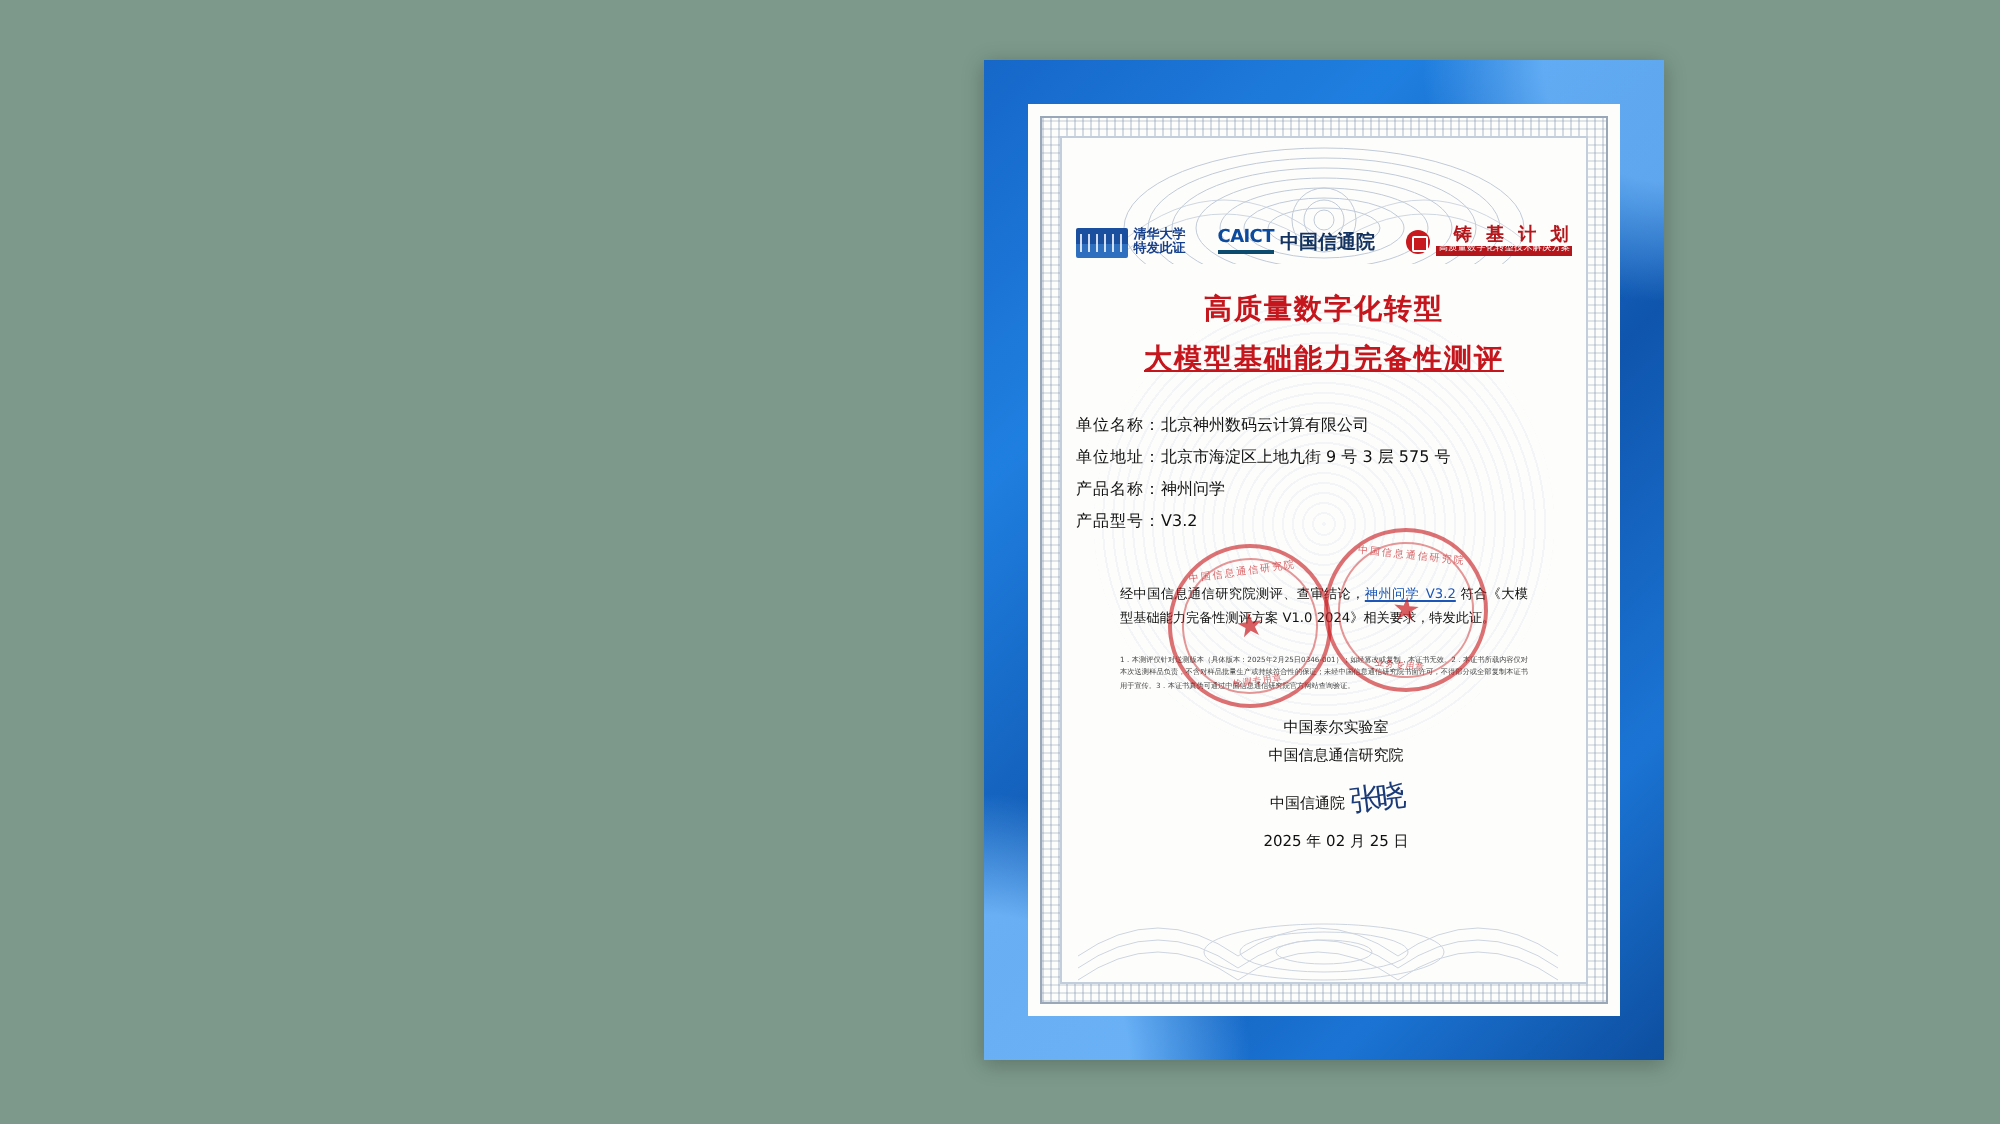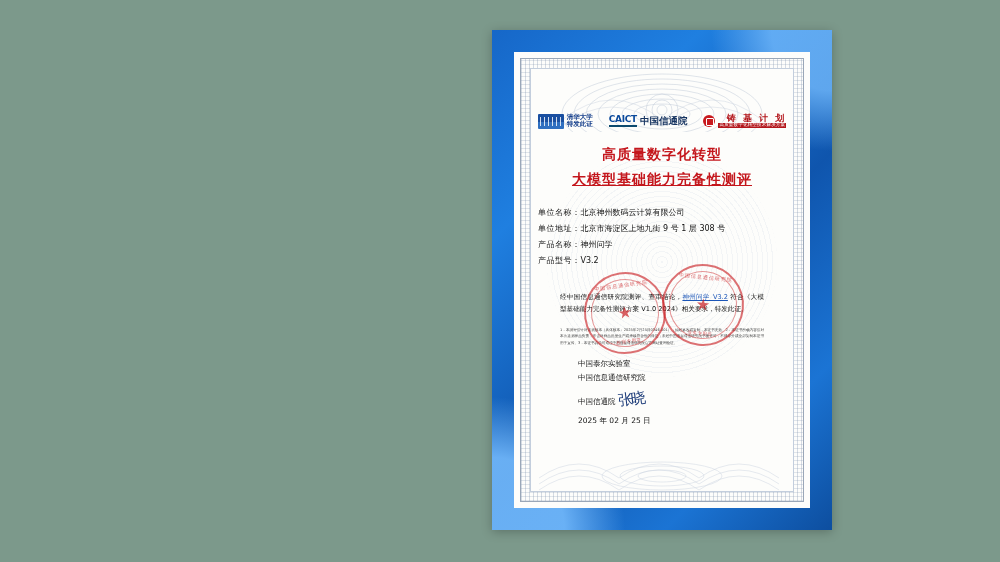--- a/index.html
+++ b/index.html
@@ -252,21 +252,21 @@
     line-height: 1.7;
     text-align: justify;
   }
 
   
   .sign-area {
     position: absolute;
     right: 28px;
     bottom: 46px;
     width: 180px;
-    text-align: left;
+    text-align: center;
   }
   .sign-line {
     font-size: 7.5px;
     color: #111;
     line-height: 1.9;
   }
   .sign-scribble {
     display: inline-block;
     font-size: 15px;
     color: #1b3a78;
@@ -391,21 +391,21 @@
         <div class="titles">
           <div class="title-main">高质量数字化转型</div>
           <div class="title-sub">大模型基础能力完备性测评</div>
         </div>
 
         <div class="fields">
           <div>
             <span class="field-label">单位名称：</span><span>北京神州数码云计算有限公司</span>
           </div>
           <div>
-            <span class="field-label">单位地址：</span><span>北京市海淀区上地九街 9 号 1 层 308 号</span>
+            <span class="field-label">单位地址：</span><span>北京市海淀区上地九街 9 号 3 层 575 号</span>
           </div>
           <div>
             <span class="field-label">产品名称：</span><span>神州问学</span>
           </div>
           <div>
             <span class="field-label">产品型号：</span><span>V3.2</span>
           </div>
         </div>
 
         <div class="statement">

